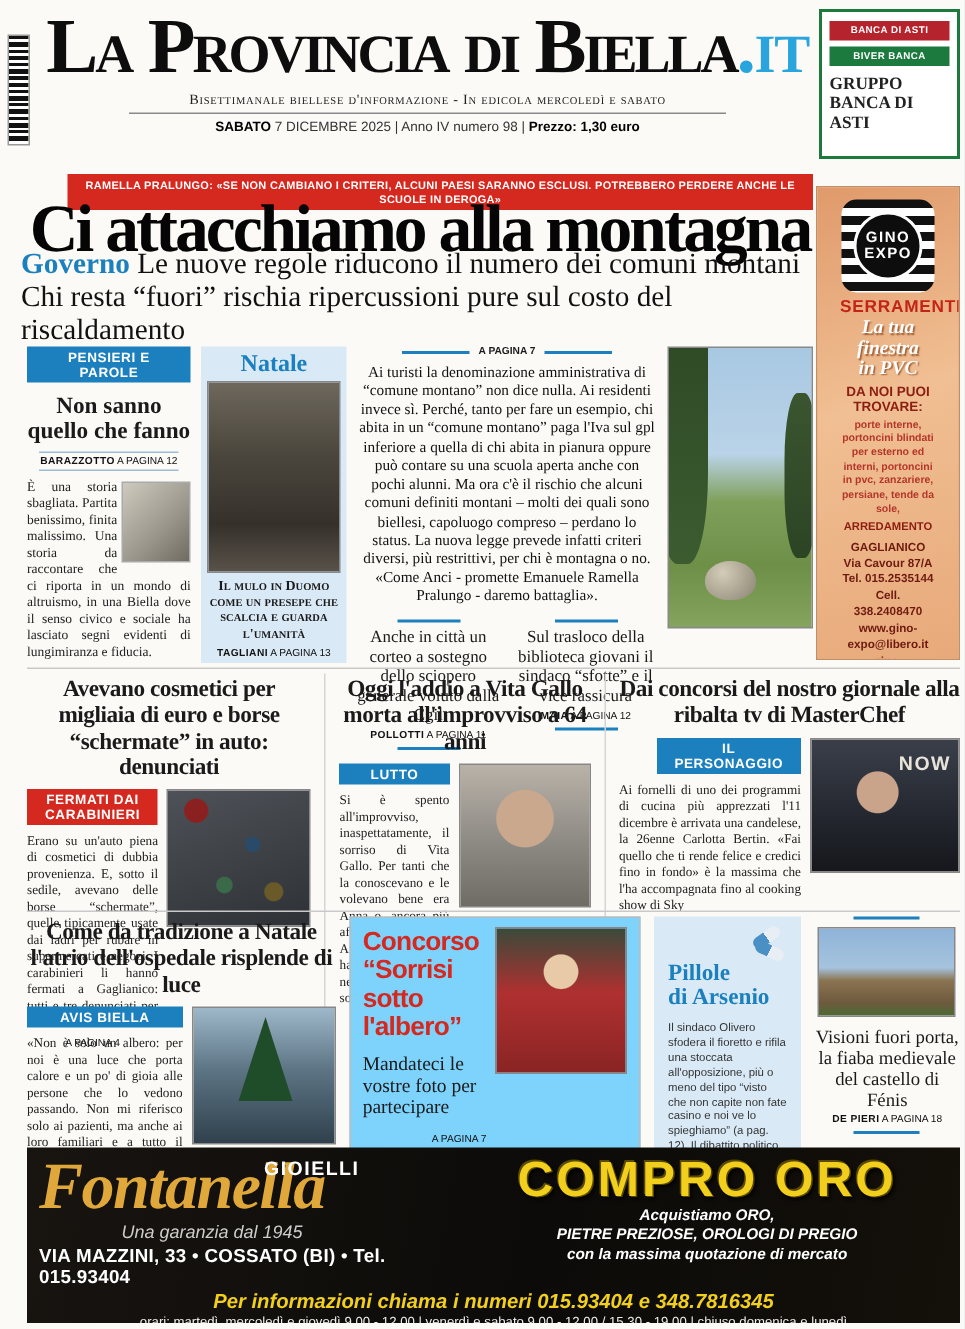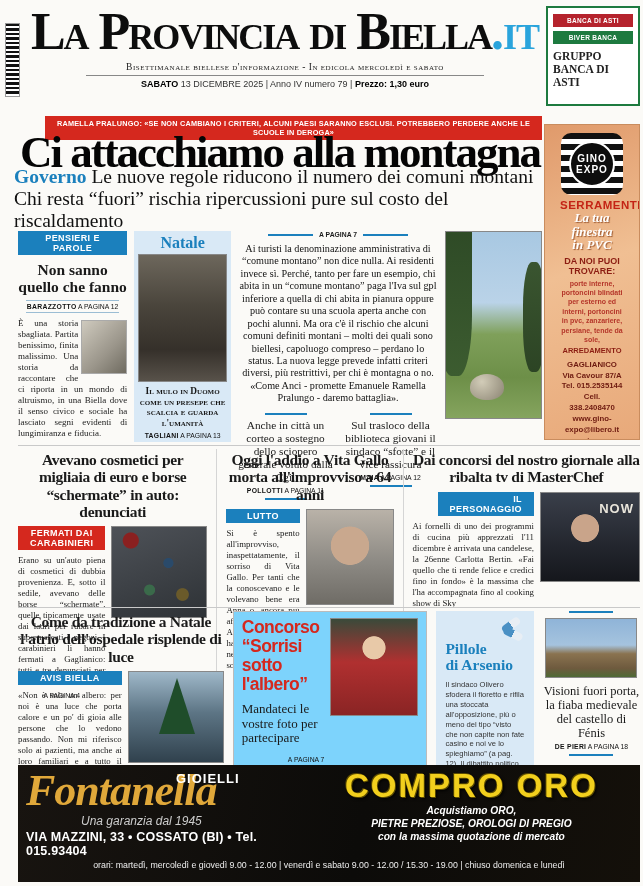--- a/index.html
+++ b/index.html
@@ -171,21 +171,21 @@
 </head>
 <body>
 
 <div class="page">
 
   <div class="header">
     <div class="issn-barcode"></div>
     <div class="masthead">
       <div class="masthead-title"><span>La Provincia di Biella</span><span class="dot-it">.it</span></div>
       <div class="masthead-sub">Bisettimanale biellese d'informazione - In edicola mercoledì e sabato</div>
-      <div class="masthead-date"><b>SABATO</b><span> 13 DICEMBRE 2025 | Anno IV numero 79 | </span><b>Prezzo: 1,30 euro</b></div>
+      <div class="masthead-date"><b>SABATO</b><span> 7 DICEMBRE 2025 | Anno IV numero 98 | </span><b>Prezzo: 1,30 euro</b></div>
     </div>
     <div class="banca-ad">
       <span class="banca-badge red">BANCA DI ASTI</span>
       <span class="banca-badge green">BIVER BANCA</span>
       <div class="banca-group">GRUPPO BANCA DI ASTI</div>
     </div>
   </div>
 
   <div class="kicker">RAMELLA PRALUNGO: «SE NON CAMBIANO I CRITERI, ALCUNI PAESI SARANNO ESCLUSI. POTREBBERO PERDERE ANCHE LE SCUOLE IN DEROGA»</div>
   <h1 class="headline">Ci attacchiamo alla montagna</h1>
@@ -293,21 +293,21 @@
           <p class="card-text">Si è spento all'improvviso, inaspettatamente, il sorriso di Vita Gallo. Per tanti che la conoscevano e le volevano bene era Anna o, ancora più affettuosamente, Annina. Il suo cuore ha smesso di battere nei giorni scorsi a soli 64 anni.</p>
           <div class="byline-row card-page">A PAGINA 3</div>
         </div>
         <div class="photo vita-photo"></div>
       </div>
     </div>
     <div class="mid-card" style="flex:1;">
       <h3 class="card-title">Dai concorsi del nostro giornale alla ribalta tv di MasterChef</h3>
       <div class="card-flex">
         <div class="card-left">
-          <div style="text-align:right;padding-left:25px;">
+          <div style="text-align:center;padding-left:25px;">
               <span class="label-bar" style="display:block;">IL PERSONAGGIO</span>
             </div>
           <p class="card-text">Ai fornelli di uno dei programmi di cucina più apprezzati l'11 dicembre è arrivata una candelese, la 26enne Carlotta Bertin. «Fai quello che ti rende felice e credici fino in fondo» è la massima che l'ha accompagnata fino al cooking show di Sky</p>
           <div class="byline-row card-page"><b>FAZZARI</b> <span>A PAGINA 13</span></div>
         </div>
         <div class="photo masterchef-photo">
             <span class="now">NOW</span>
           </div>
       </div>
     </div>
@@ -374,18 +374,19 @@
       <div class="ad-right">
         <div class="ad-compro">COMPRO ORO</div>
         <div class="ad-lines">
           <div>Acquistiamo ORO,</div>
           <div>PIETRE PREZIOSE, OROLOGI DI PREGIO</div>
           <div>con la massima quotazione di mercato</div>
         </div>
       </div>
     </div>
     <div class="ad-foot">
+      <div class="ad-phone">Per informazioni chiama i numeri 015.93404 e 348.7816345</div>
       <div class="ad-hours">orari: martedì, mercoledì e giovedì 9.00 - 12.00 | venerdì e sabato 9.00 - 12.00 / 15.30 - 19.00 | chiuso domenica e lunedì</div>
 
     </div>
   </div>
 
 </div>
 
 </body></html>

